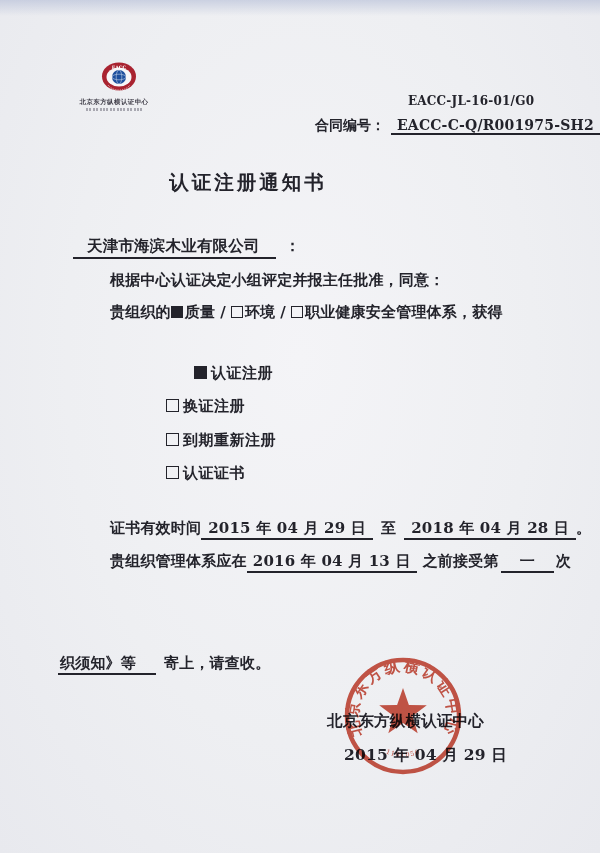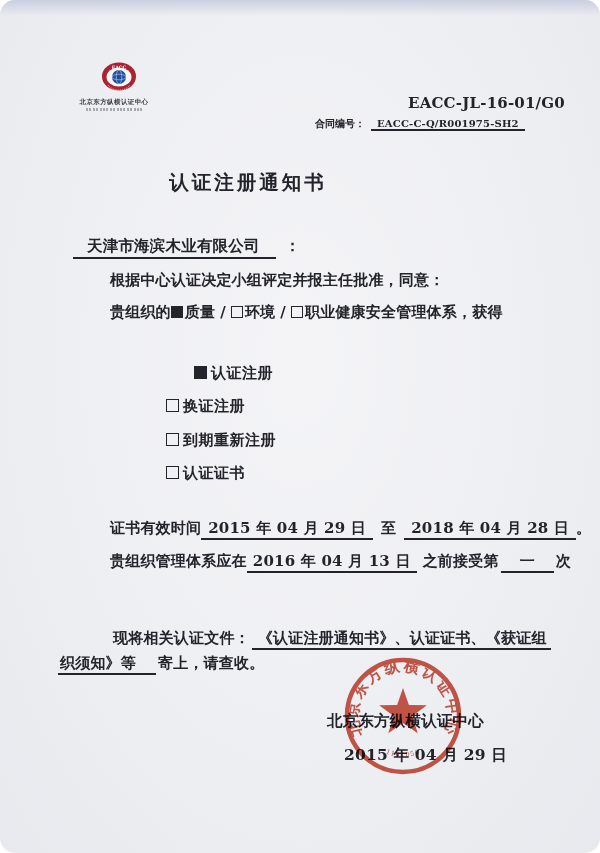--- a/index.html
+++ b/index.html
@@ -7,35 +7,34 @@
     --ink:#23232b;
     --seal:#c43a28;
   }
   *{margin:0;padding:0;box-sizing:border-box;}
   html,body{width:600px;}
   body{font-family:"DejaVu Serif","Liberation Serif",serif;}
   .page{
     position:relative;width:600px;height:853px;overflow:hidden;
     background:radial-gradient(ellipse at 50% 42%, #f4f4f7 0%, #eeeff2 55%, #e8e9ee 100%);
     color:var(--ink);
-    border-radius:15px;
   }
   .top-shade{
     position:absolute;left:0;top:0;width:600px;height:16px;
     background:linear-gradient(180deg, rgba(160,172,205,.45), rgba(160,172,205,0));
   }
   .abs{position:absolute;}
   .u{border-bottom:2px solid var(--ink);}
   
   .logo-badge{left:99px;top:61px;}
   .logo-cn{left:78px;top:98px;width:72px;text-align:center;font-size:6.5px;font-weight:bold;color:#3d3b46;letter-spacing:.4px;}
   .logo-en{left:86px;top:108px;width:58px;height:2.6px;opacity:.65;
     background:repeating-linear-gradient(90deg,#83828e 0 2px,rgba(0,0,0,0) 2px 3.4px);}
-  .doc-code{left:408px;top:94px;font-size:15px;font-weight:bold;letter-spacing:.2px;}
-  .contract{left:315px;top:117px;font-size:10px;font-weight:bold;display:flex;align-items:baseline;}
+  .doc-code{left:408px;top:94px;font-size:12px;font-weight:bold;letter-spacing:.2px;}
+  .contract{left:315px;top:117px;font-size:14px;font-weight:bold;display:flex;align-items:baseline;}
   .contract .u{padding:0 6px;margin-left:6px;letter-spacing:.2px;}
   
   .title{left:0;top:169px;width:496px;text-align:center;font-size:19.5px;font-weight:bold;letter-spacing:3px;}
   
   .line{font-size:15px;font-weight:bold;letter-spacing:.2px;white-space:nowrap;}
   .company-line{left:73px;top:236px;font-size:15.5px;}
   .company-line .u{padding:0 16px 2px 14px;}
   .company-line .colon{margin-left:9px;}
   .p-approve{left:110px;top:271px;}
   .p-system{left:110px;top:303px;}
@@ -49,21 +48,21 @@
   .p-validity .to{margin:0 8px;}
   .p-surv1{left:110px;top:552px;}
   .p-surv1 .u{padding:0 6px 1px 6px;}
   .p-surv1 .mid{margin-left:6px;margin-top:46px;}
   .p-surv1 .u.ordinal{padding:0 19px 1px 19px;margin:0 2px;}
   .p-surv2{left:83px;top:586px;}
   .p-docs1{left:113px;top:629px;}
   .p-docs1 .u{padding:0 4px 1px 6px;margin-left:2px;}
   .p-docs2{left:58px;top:654px;}
   .p-docs2 .u{padding:0 20px 1px 2px;text-align:center;}
-  .p-docs2 .tail{margin-left:2px;}
+  .p-docs2 .tail{margin-left:8px;}
   
   .sig-org{left:327px;top:711px;font-size:15.5px;}
   .sig-date{left:344px;top:745px;font-size:15.5px;}
   .seal{left:341px;top:654px;opacity:.85;mix-blend-mode:multiply;}
   .seal .stroke{stroke:var(--seal);fill:none;}
   .seal .fill{fill:var(--seal);}
   .seal text{fill:var(--seal);font-family:"DejaVu Serif","Liberation Serif",serif;}
   .badge-red{fill:#a92330;}
   .badge-white{fill:#f6f6f8;}
   .badge-blue{fill:#1d4f9d;}
@@ -119,23 +118,20 @@
   </div>
 
   <div class="abs line p-validity">
     <span>证书有效时间</span><span class="u">2015 年 04 月 29 日</span><span class="to">至</span><span class="u">2018 年 04 月 28 日</span><span>。</span>
   </div>
 
   <div class="abs line p-surv1">
     <span>贵组织管理体系应在</span><span class="u">2016 年 04 月 13 日</span><span class="mid">之前接受第</span><span class="u ordinal">一</span><span>次</span>
   </div>
 
-  <div class="abs line p-docs1">
-    <span>现将相关认证文件：</span><span class="u">《认证注册通知书》、认证证书、《获证组</span>
-  </div>
   <div class="abs line p-docs2">
     <span class="u">织须知》等</span><span class="tail">寄上，请查收。</span>
   </div>
 
   <div class="abs line sig-org">北京东方纵横认证中心</div>
   <div class="abs line sig-date">2015 年 04 月 29 日</div>
 
   <svg class="abs seal" width="124" height="124" viewBox="0 0 124 124">
     <circle class="stroke" cx="62" cy="62" r="56" stroke-width="4.5"></circle>
     <polygon class="fill" points="62,34 67.9,50.9 85.8,51.3 71.5,62.1 76.7,79.2 62,69 47.3,79.2 52.5,62.1 38.2,51.3 56.1,50.9"></polygon>

